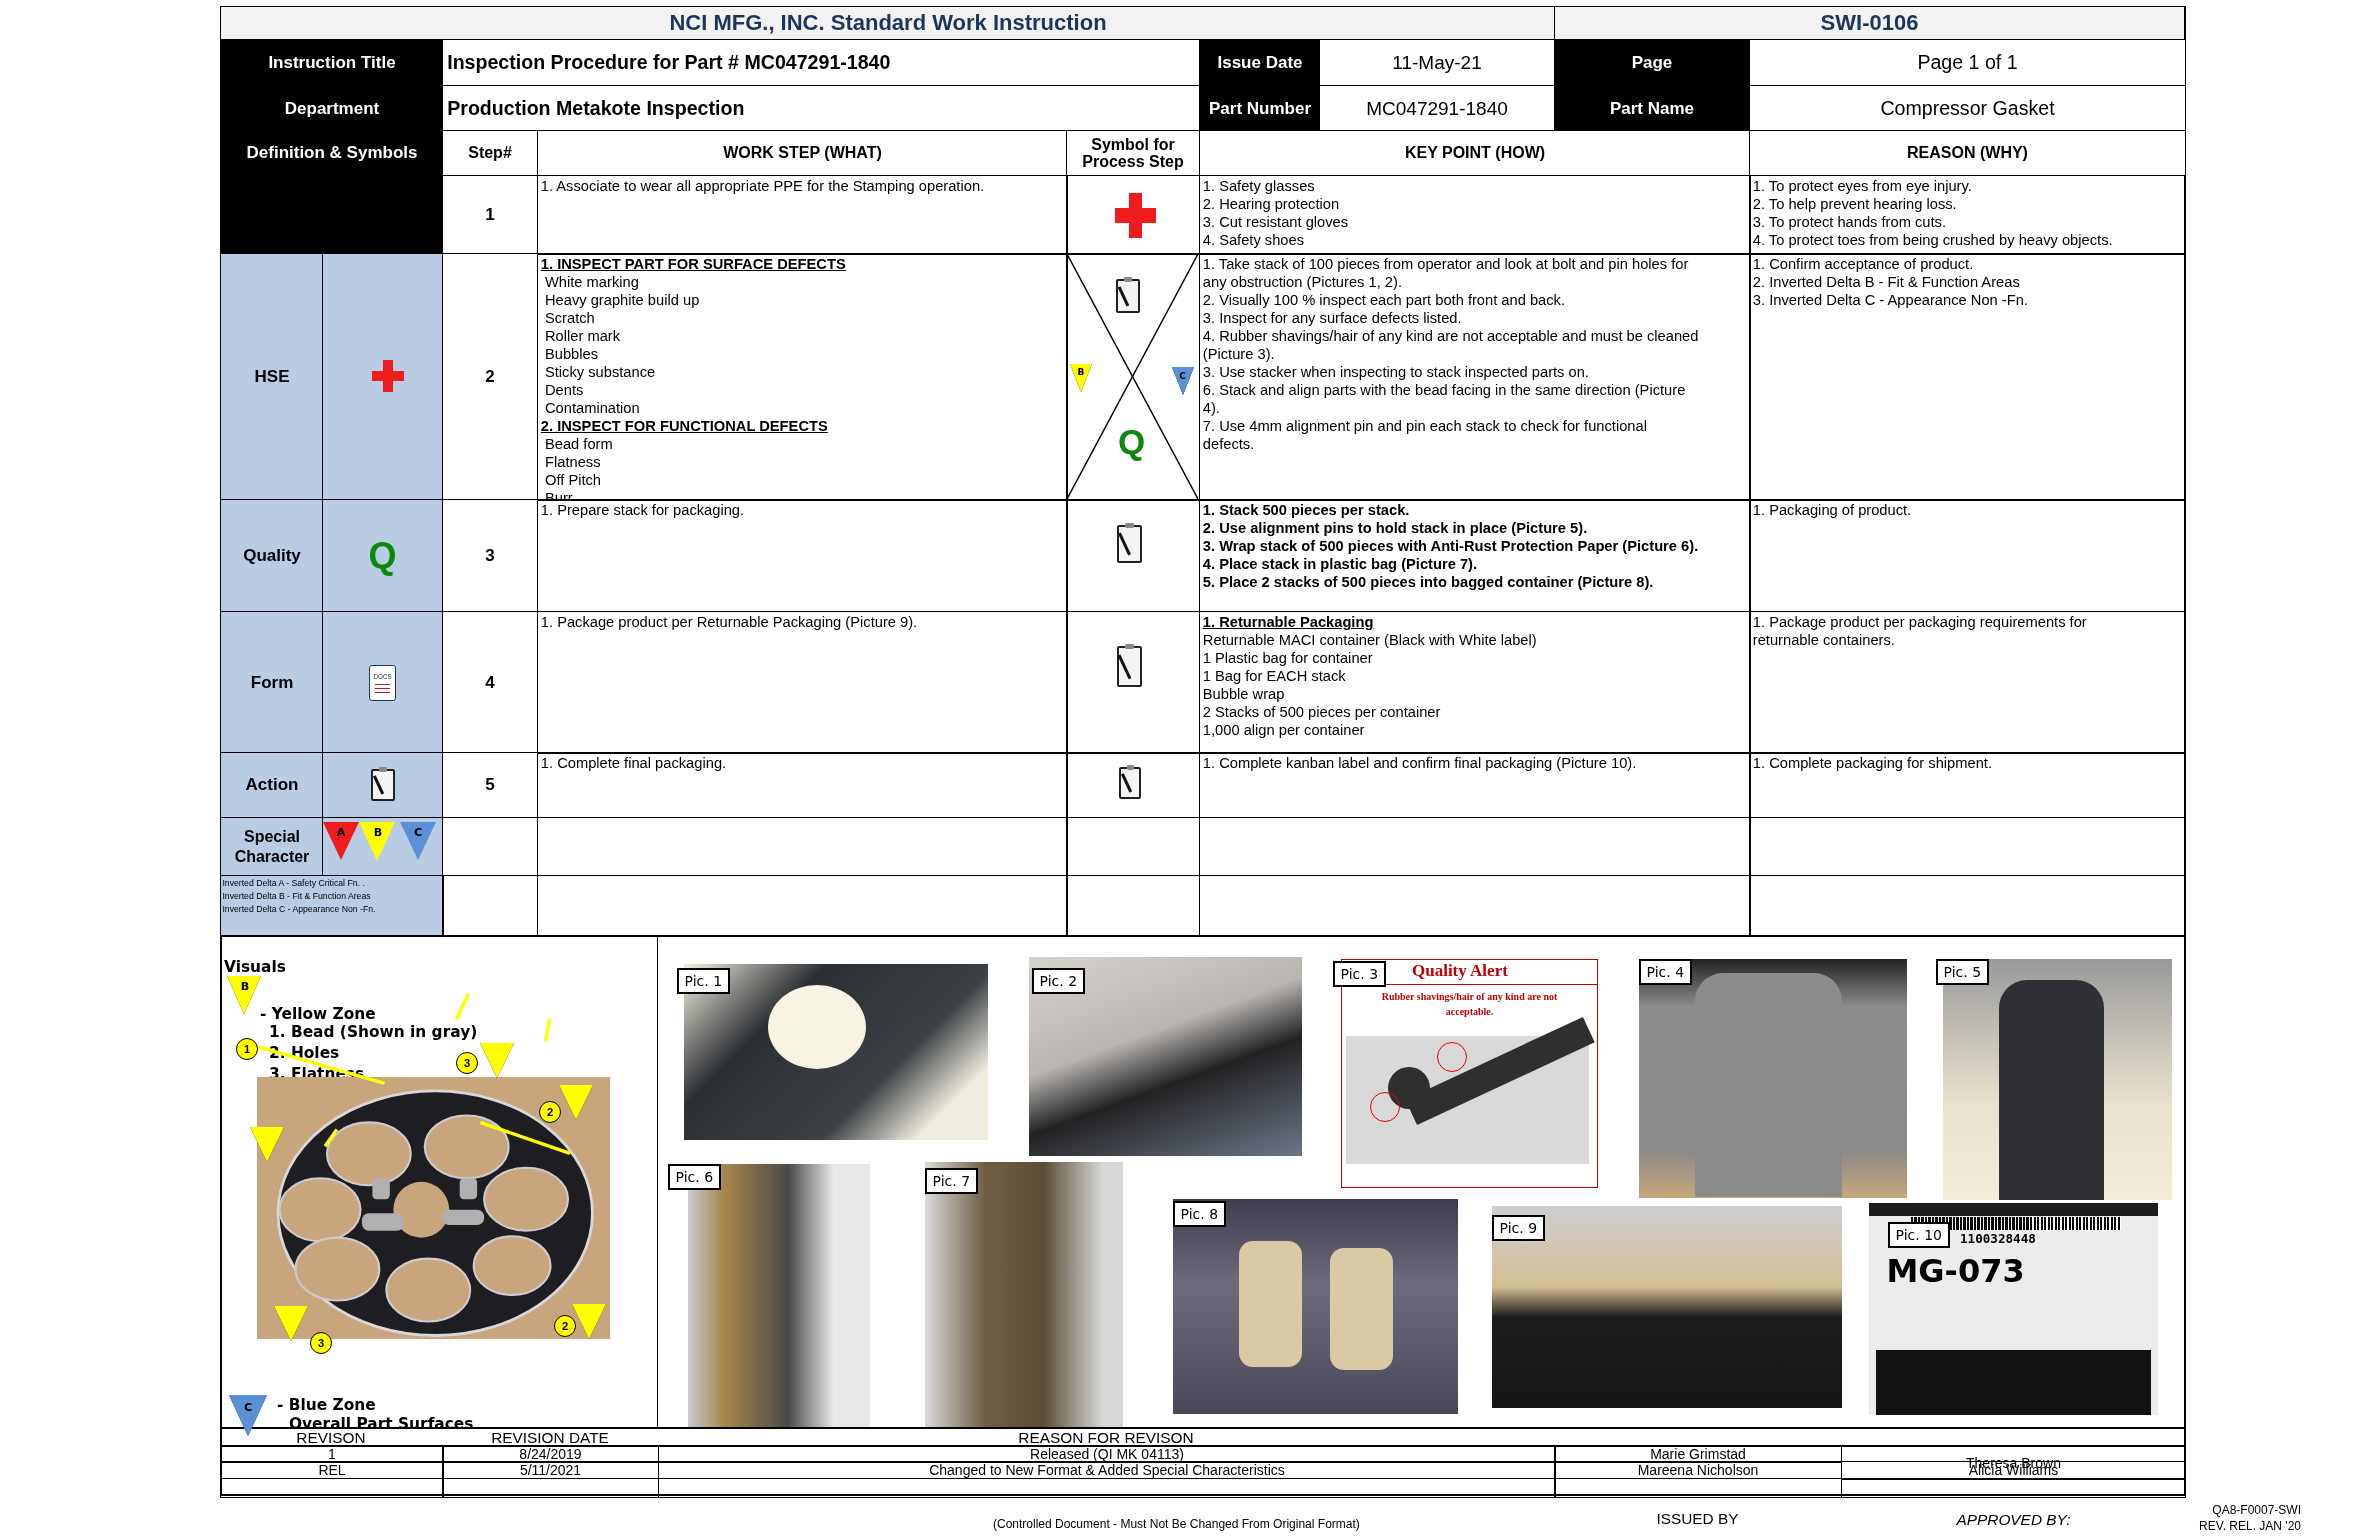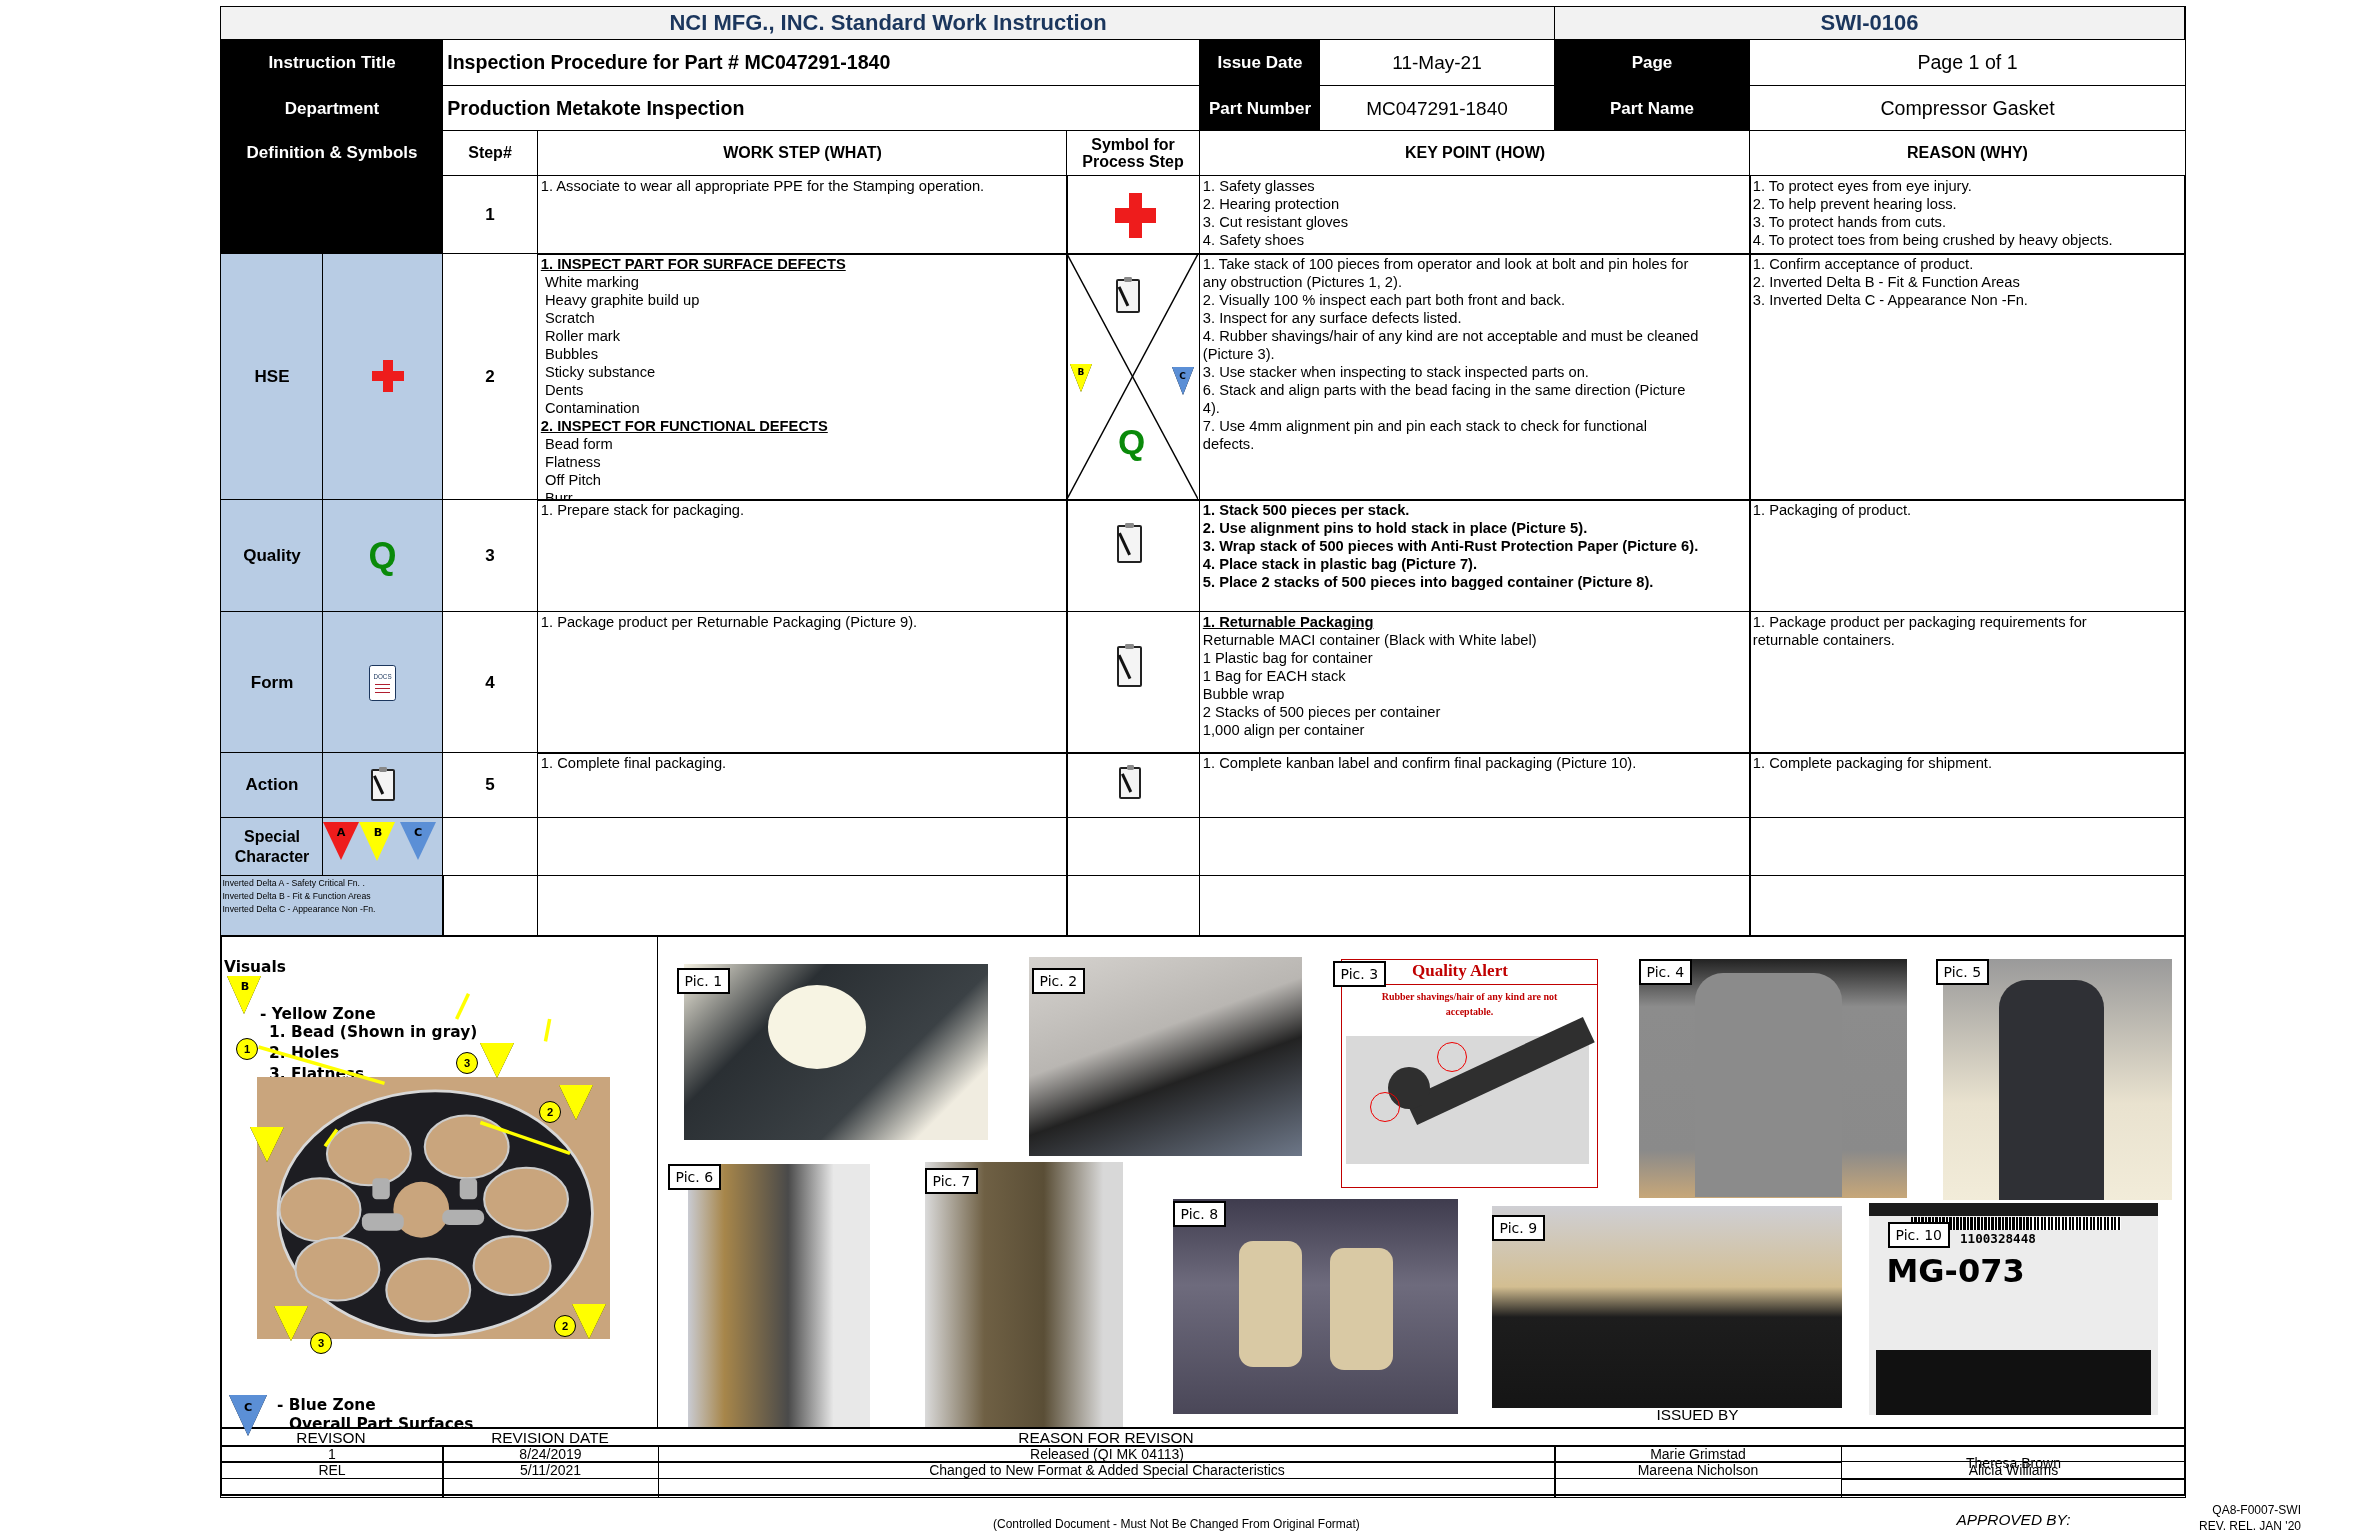--- a/index.html
+++ b/index.html
@@ -364,21 +364,21 @@
   <div style="position:absolute; left:42px; top:14px; width:210px; height:12.6px; background:repeating-linear-gradient(90deg,#000 0 2.1px,#fff 2.1px 3.5px);"></div>
   <div style="position:absolute; left:91px; top:28px; font-family:'DejaVu Sans Mono', monospace; font-weight:bold; font-size:12.6px;">1100328448</div>
   <div style="position:absolute; left:17.5px; top:49px; font-family:'DejaVu Sans', sans-serif; font-weight:bold; font-size:32px;">MG-073</div>
   <div style="position:absolute; left:7px; right:7px; top:147px; height:65px; background:#111;"></div>
 </div>
 <div class="piclabel" style="left:1888px; top:1222px;">Pic. 10</div>
 
 <div class="abs revhdr" style="left:220px; top:1429px; width:222px; height:17px;">REVISON</div>
 <div class="abs revhdr" style="left:442px; top:1429px; width:216px; height:17px;">REVISION DATE</div>
 <div class="abs revhdr" style="left:658px; top:1429px; width:896px; height:17px;">REASON FOR REVISON</div>
-<div class="abs revhdr" style="left:1554px; top:1406px; width:287px; height:17px;">ISSUED BY</div>
+<div class="abs revhdr" style="left:1554px; top:1510px; width:287px; height:17px;">ISSUED BY</div>
 <div class="abs revhdr" style="left:1841px; top:1511px; width:345px; height:17px;font-style:italic;">APPROVED BY:</div>
 <div class="abs" style="left:220px; top:1445px; width:1966px; height:2.1px; background:#000;"></div>
 
 <div class="cell rev" style="left:220px; top:1445px; width:224px; height:17.5px;">1</div>
 <div class="cell rev" style="left:442px; top:1445px; width:217px; height:17.5px;">8/24/2019</div>
 <div class="cell rev" style="left:658px; top:1445px; width:898px; height:17.5px;">Released (QI MK 04113)</div>
 <div class="cell rev" style="left:1554px; top:1445px; width:288px; height:17.5px;">Marie Grimstad</div>
 <div class="cell rev" style="left:1841px; top:1445px; width:345px; height:35px;">Theresa Brown</div>
 
 <div class="cell rev" style="left:220px; top:1461px; width:224px; height:18px;">REL</div>

